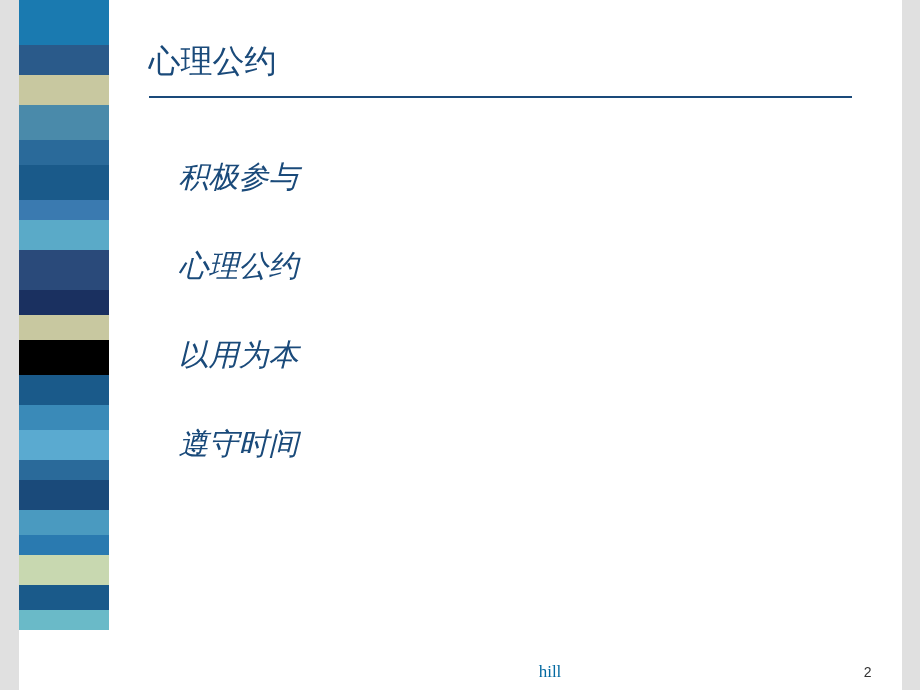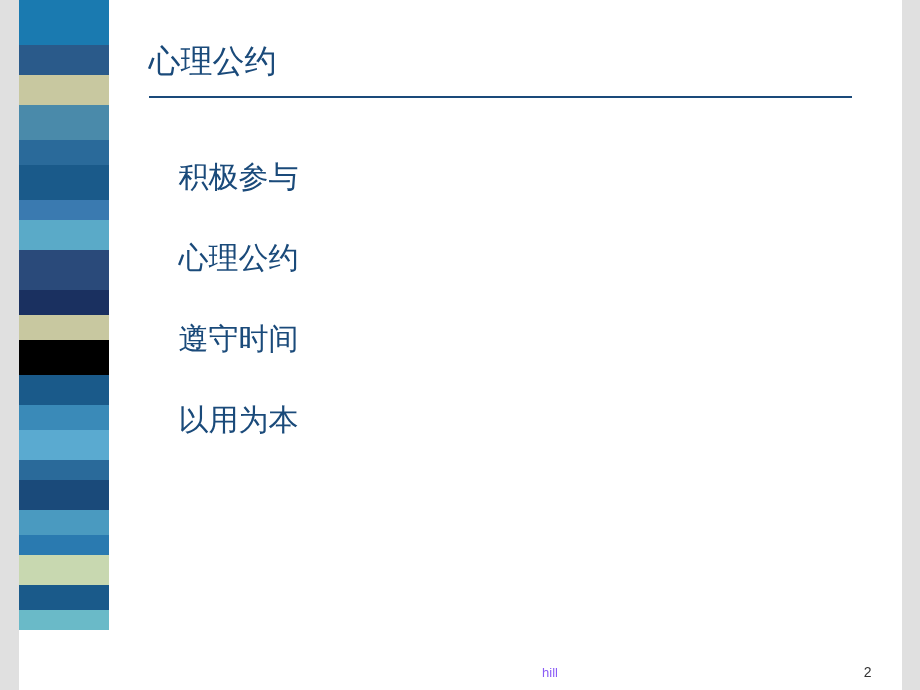--- a/index.html
+++ b/index.html
@@ -62,23 +62,24 @@
     .title-divider {
       width: 100%;
       height: 2px;
       background: #1a4a7a;
       margin-bottom: 30px;
     }
 
     .bullet-list {
       display: flex;
       flex-direction: column;
-      gap: 3px;
+      gap: 11px;
       padding-left: 30px;
       margin-top: 10px;
+      font-style: italic;
     }
 
     .bullet-item {
       font-size: 30px;
       color: #1a4a7a;
       font-weight: normal;
       padding: 18px 0;
       font-family: 'SimHei', 'Microsoft YaHei', sans-serif;
       line-height: 1.4;
     }
@@ -88,23 +89,23 @@
       position: absolute;
       bottom: 18px;
       left: 90px;
       right: 0;
       display: flex;
       justify-content: center;
       align-items: center;
     }
 
     .footer-watermark {
-      color: #8b5cf6;
-      font-size: 13px;
-      font-family: Liberation Sans, sans-serif;
+      color: #0369a1;
+      font-size: 17px;
+      font-family: Liberation Serif, serif;
       position: absolute;
       left: 50%;
       transform: translateX(-50%);
     }
 
     .slide-number {
       color: #333;
       font-size: 14px;
       font-family: Arial, sans-serif;
       position: absolute;
@@ -141,22 +142,22 @@
       <div class="stripe" style="background-color: rgb(106, 186, 200); height: 20px;"></div>
     </div>
 
   <div class="main-content">
     <h1 class="slide-title">心理公约</h1>
     <div class="title-divider"></div>
 
     <div class="bullet-list">
       <div class="bullet-item">积极参与</div>
       <div class="bullet-item">心理公约</div>
+      <div class="bullet-item">以用为本</div>
       <div class="bullet-item">遵守时间</div>
-      <div class="bullet-item">以用为本</div>
     </div>
 
     <div class="slide-footer">
       <span class="footer-watermark">hill</span>
       <span class="slide-number">2</span>
     </div>
   </div>
 </div>
 
 </body></html>

